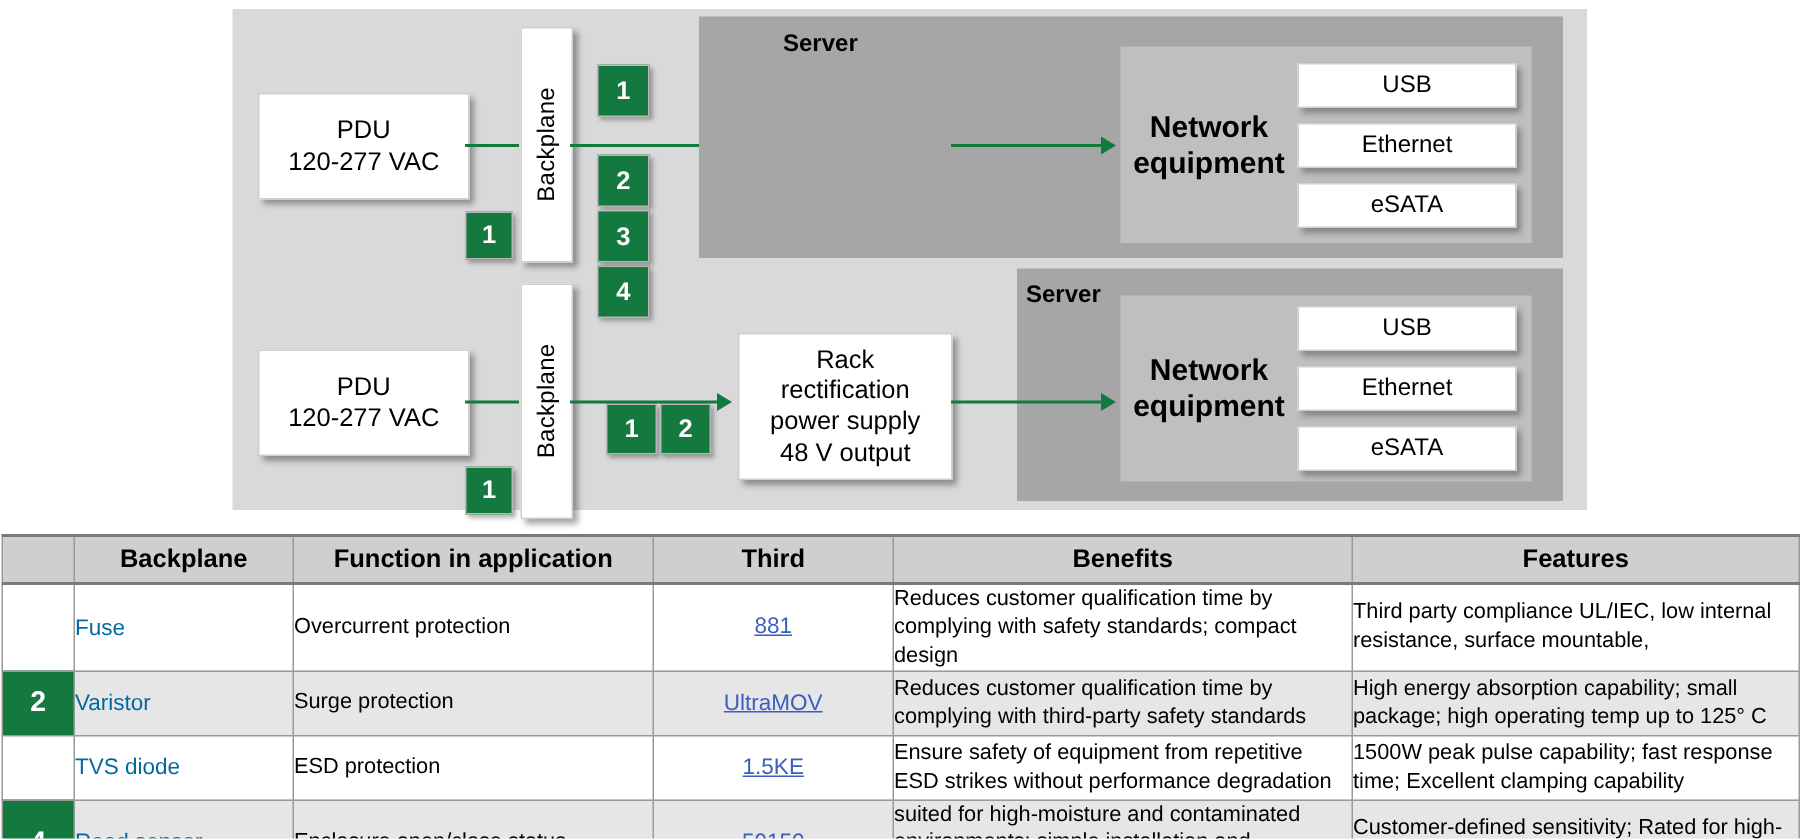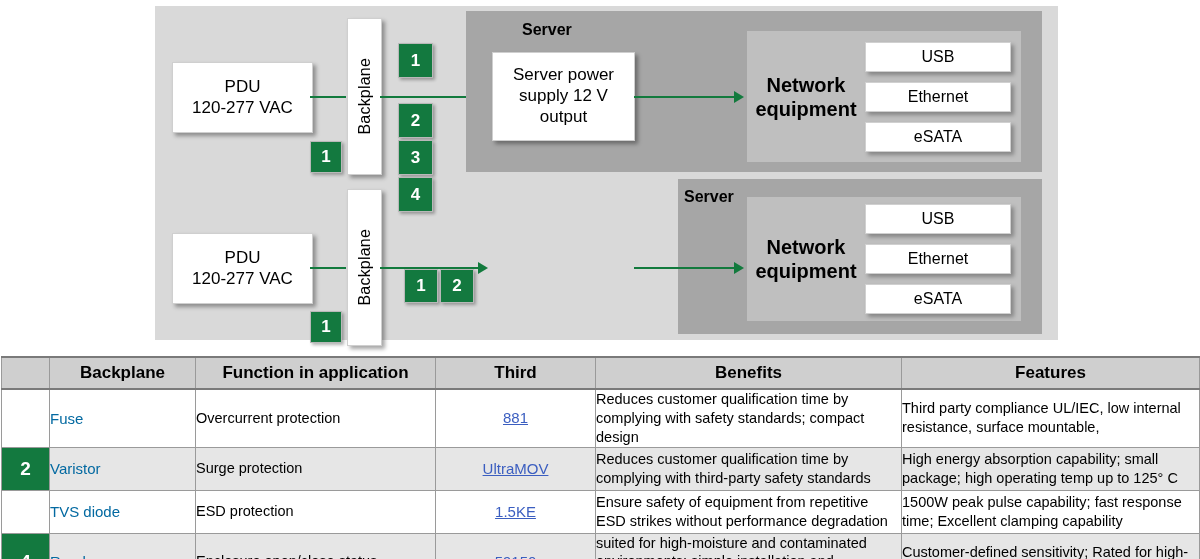--- a/index.html
+++ b/index.html
@@ -194,25 +194,20 @@
   <div class="badge" style="left:398px;top:177px;width:33px;height:33px;">4</div>
 
   <div class="arrow" style="left:380px;top:90px;width:108px;height:14px;">
     <div class="line" style="width:99px;"></div>
     <div class="head"></div>
   </div>
 
   <div class="server-outer" style="left:466px;top:11px;width:576px;height:161px;"></div>
   <div class="server-label" style="left:522px;top:21px;">Server</div>
 
-  <div class="shadowbox whitebox" style="left:492px;top:52px;width:141px;height:87px;flex-direction:column;">
-    <div>Server power</div>
-    <div>supply 12 V</div>
-    <div>output</div>
-  </div>
 
   <div class="arrow" style="left:634px;top:90px;width:110px;height:14px;">
     <div class="line" style="width:101px;"></div>
     <div class="head"></div>
   </div>
 
   <div class="equip-outer" style="left:747px;top:31px;width:274px;height:131px;">
     <div class="equip-title">
       <div>Network</div>
       <div>equipment</div>
@@ -241,20 +236,26 @@
   <div class="badge" style="left:440px;top:269px;width:32px;height:32px;">2</div>
 
   <div class="arrow" style="left:380px;top:261px;width:108px;height:14px;">
     <div class="line" style="width:99px;"></div>
     <div class="head"></div>
   </div>
 
   <div class="server-outer" style="left:678px;top:179px;width:364px;height:155px;"></div>
   <div class="server-label" style="left:684px;top:188px;">Server</div>
 
+  <div class="shadowbox whitebox" style="left:492px;top:222px;width:141px;height:96px;flex-direction:column;">
+    <div>Rack</div>
+    <div>rectification</div>
+    <div>power supply</div>
+    <div>48 V output</div>
+  </div>
 
   <div class="arrow" style="left:634px;top:261px;width:110px;height:14px;">
     <div class="line" style="width:101px;"></div>
     <div class="head"></div>
   </div>
 
   <div class="equip-outer" style="left:747px;top:197px;width:274px;height:124px;">
     <div class="equip-title">
       <div>Network</div>
       <div>equipment</div>

